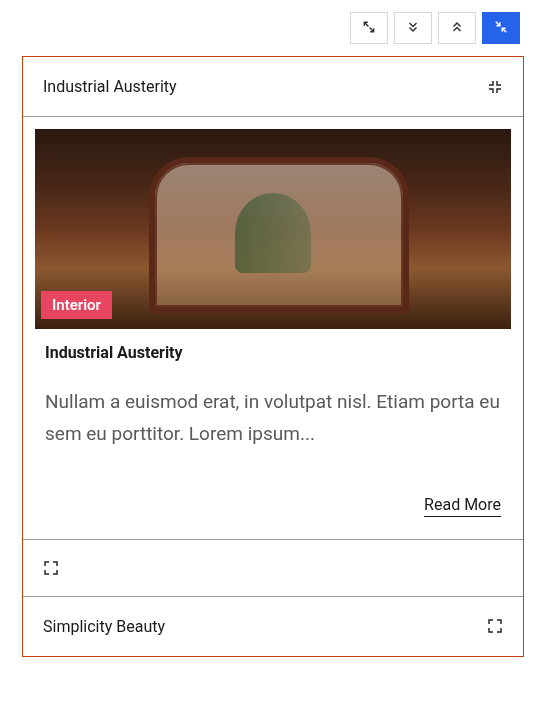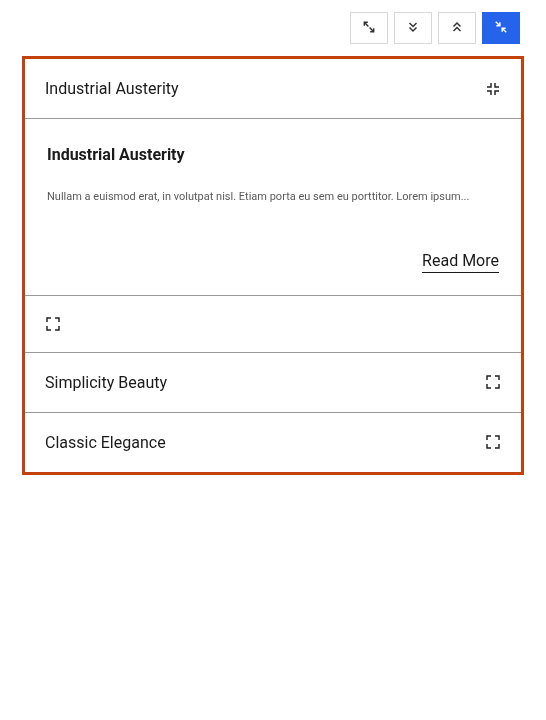--- a/index.html
+++ b/index.html
@@ -2,34 +2,34 @@
 <html><head>
   <meta charset="utf-8">
   <style>
     * { margin: 0; padding: 0; box-sizing: border-box; }
     body { font-family: -apple-system, BlinkMacSystemFont, "Segoe UI", Roboto, sans-serif; background: #fff; }
     .container { width: 546px; padding: 12px 22px; }
     .toolbar { display: flex; justify-content: flex-end; gap: 6px; margin-bottom: 12px; padding-right: 4px; }
     .toolbar-btn { width: 38px; height: 32px; border: 1px solid #d8d8d8; background: #fff; display: flex; align-items: center; justify-content: center; cursor: pointer; }
     .toolbar-btn.active { background: #2563eb; border-color: #2563eb; }
     .toolbar-btn svg { width: 14px; height: 14px; }
-    .accordion { border: 3px solid #c2410c; }
+    .accordion { border: 1px solid #c2410c; }
     .accordion-item { border-bottom: 1px solid #999; }
     .accordion-item:last-child { border-bottom: none; }
     .accordion-header { display: flex; justify-content: space-between; align-items: center; padding: 20px; cursor: pointer; font-size: 16px; color: #1a1a1a; }
     .accordion-icon { display: flex; align-items: center; justify-content: center; }
     .accordion-icon svg { width: 16px; height: 16px; }
     .accordion-body { padding: 12px; border-top: 1px solid #999; }
     .card-image { position: relative; width: 100%; height: 200px; background: linear-gradient(180deg, #2a1810 0%, #4a2818 30%, #6b3820 50%, #8b5830 70%, #3a2010 100%); overflow: hidden; }
     .card-image::before { content: ""; position: absolute; left: 24%; top: 14%; width: 52%; height: 72%; background: linear-gradient(180deg, rgba(220,200,180,0.6) 0%, rgba(180,140,100,0.5) 100%); border: 6px solid #5a2818; border-radius: 40px 40px 6px 6px; box-shadow: inset 0 0 0 2px rgba(90,40,24,0.8); }
     .card-image::after { content: ""; position: absolute; left: 42%; top: 32%; width: 16%; height: 40%; background: linear-gradient(90deg, rgba(40,80,40,0.6), rgba(60,100,60,0.4)); border-radius: 50% 50% 10% 10%; }
     .badge { position: absolute; bottom: 10px; left: 6px; background: #e84560; color: #fff; padding: 5px 11px; font-size: 15px; font-weight: 600; }
     .card-content { padding: 14px 10px 10px; }
     .card-title { font-size: 16px; font-weight: 700; color: #1a1a1a; margin-bottom: 24px; }
-    .card-excerpt { font-size: 11px; line-height: 1.7; color: #5a5a5a; margin-bottom: 30px; }
+    .card-excerpt { font-size: 19px; line-height: 1.7; color: #5a5a5a; margin-bottom: 30px; }
     .card-readmore { display: flex; justify-content: flex-end; margin-top: 44px; }
     .readmore-link { font-size: 16px; color: #1a1a1a; text-decoration: none; border-bottom: 1.5px solid #1a1a1a; padding-bottom: 2px; cursor: pointer; }
   </style>
 </head>
 <body>
 
 <div class="container">
   <div class="toolbar">
     <button class="toolbar-btn">
       <span>
@@ -67,20 +67,23 @@
     <div class="accordion-item">
       <div class="accordion-header">
         <span>Industrial Austerity</span>
         <span class="accordion-icon">
           <svg viewBox="0 0 24 24" fill="none" stroke="#222" stroke-width="2.2">
               <path d="M9 3v6H3M15 3v6h6M9 21v-6H3M15 21v-6h6"></path>
             </svg>
         </span>
       </div>
       <div class="accordion-body">
+        <div class="card-image">
+          <span class="badge">Interior</span>
+        </div>
         <div class="card-content">
           <h3 class="card-title">Industrial Austerity</h3>
           <p class="card-excerpt">Nullam a euismod erat, in volutpat nisl. Etiam porta eu sem eu porttitor. Lorem ipsum...</p>
           <div class="card-readmore">
             <a class="readmore-link">Read More</a>
           </div>
         </div>
       </div>
     </div>
 
@@ -98,24 +101,14 @@
       <div class="accordion-header">
         <span>Simplicity Beauty</span>
         <span class="accordion-icon">
           <svg viewBox="0 0 24 24" fill="none" stroke="#222" stroke-width="2.2">
               <path d="M3 9V3h6M21 9V3h-6M3 15v6h6M21 15v6h-6"></path>
             </svg>
         </span>
       </div>
     </div>
 
-    <div class="accordion-item">
-      <div class="accordion-header">
-        <span>Classic Elegance</span>
-        <span class="accordion-icon">
-          <svg viewBox="0 0 24 24" fill="none" stroke="#222" stroke-width="2.2">
-              <path d="M3 9V3h6M21 9V3h-6M3 15v6h6M21 15v6h-6"></path>
-            </svg>
-        </span>
-      </div>
-    </div>
   </div>
 </div>
 
 </body></html>

